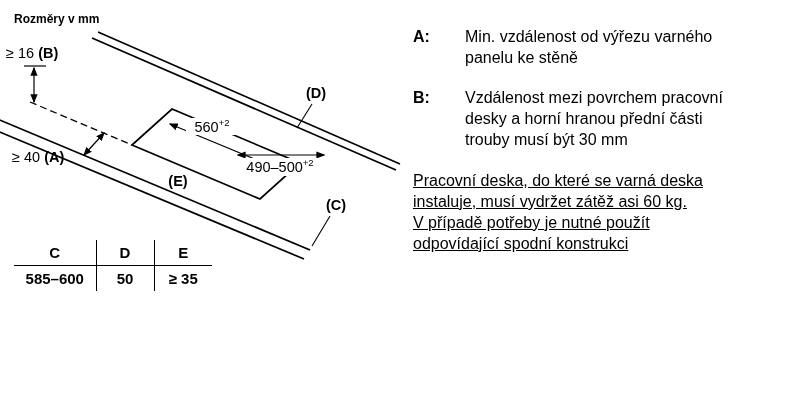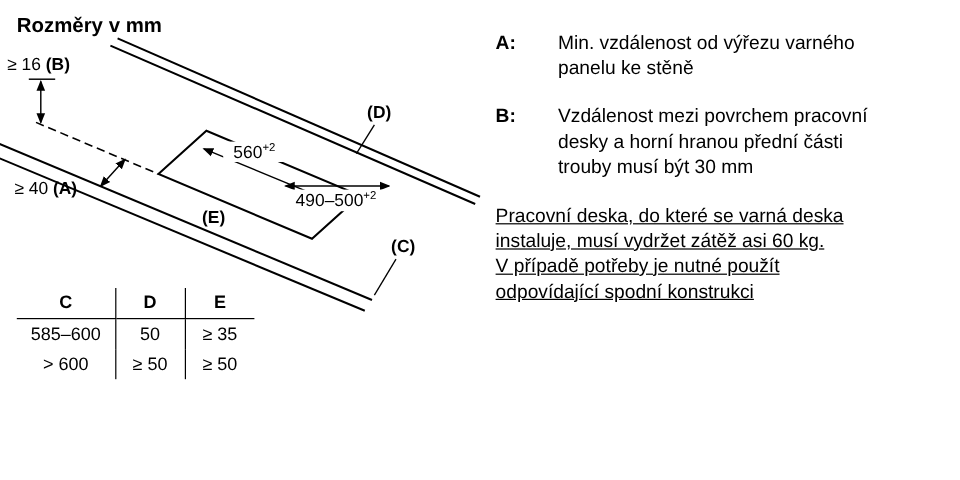--- a/index.html
+++ b/index.html
@@ -1,26 +1,26 @@
 <!DOCTYPE html>
 <html><head>
 <meta charset="utf-8">
 <style>
   * { margin: 0; padding: 0; box-sizing: border-box; }
   html, body { width: 800px; height: 400px; background: #fff; }
   body { font-family: "Liberation Sans", sans-serif; color: #000; overflow: hidden; }
   .page { position: relative; width: 800px; height: 400px; background: #fff; }
 
-  .title { position: absolute; left: 14px; top: 12px; font-size: 17px; font-weight: bold; }
+  .title { position: absolute; left: 14px; top: 12px; font-size: 12px; font-weight: bold; }
 
   svg.diagram { position: absolute; left: 0; top: 0; }
   svg.diagram text { font-family: "Liberation Sans", sans-serif; font-size: 14.5px; fill: #000; }
 
   table.dims { position: absolute; left: 14px; top: 240px; border-collapse: collapse; font-size: 15px; }
-  table.dims th, table.dims td { text-align: center; padding: 4px 10px; min-width: 58px; }
+  table.dims th, table.dims td { text-align: center; padding: 4px 10px; min-width: 58px; font-weight: bold; }
   table.dims th { font-weight: bold; border-bottom: 1.6px solid #000; }
   table.dims th + th, table.dims td + td { border-left: 1.6px solid #000; }
   table.dims th:first-child, table.dims td:first-child { min-width: 82px; }
 
   .notes { position: absolute; left: 413px; top: 26px; width: 382px; font-size: 16px; line-height: 1.32; }
   .note-item { display: grid; grid-template-columns: 28px 1fr; margin-bottom: 19px; }
   .note-label { font-weight: bold; }
   .note-text { white-space: pre-line; margin-left: 24px; }
   .note-see { margin-left: 28px; margin-bottom: 45px; }
   .note-paragraph { white-space: pre-line; text-decoration: underline; }
@@ -81,25 +81,20 @@
         <th>D</th>
         <th>E</th>
       </tr>
     </thead>
     <tbody>
       <tr>
         <td>585–600</td>
         <td>50</td>
         <td>≥ 35</td>
       </tr>
-      <tr>
-        <td>&gt; 600</td>
-        <td>≥ 50</td>
-        <td>≥ 50</td>
-      </tr>
     </tbody>
   </table>
 
   <div class="notes">
     <div class="note-item">
       <span class="note-label">A:</span>
       <span class="note-text">Min. vzdálenost od výřezu varného
 panelu ke stěně</span>
     </div>
     <div class="note-item">

